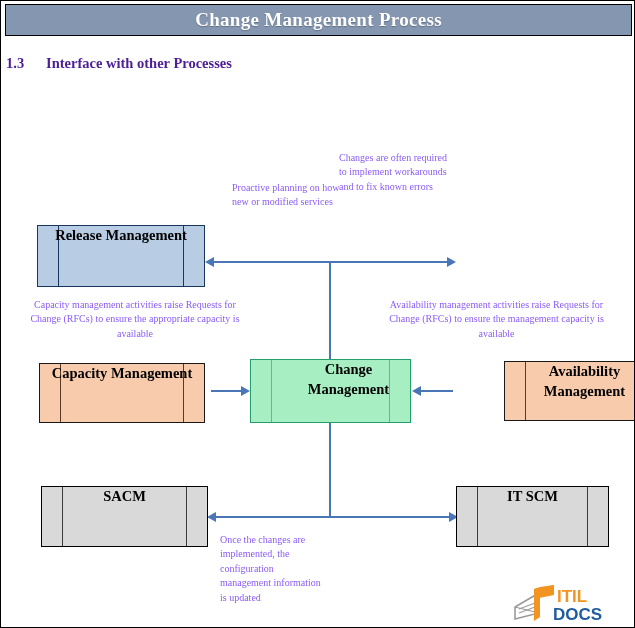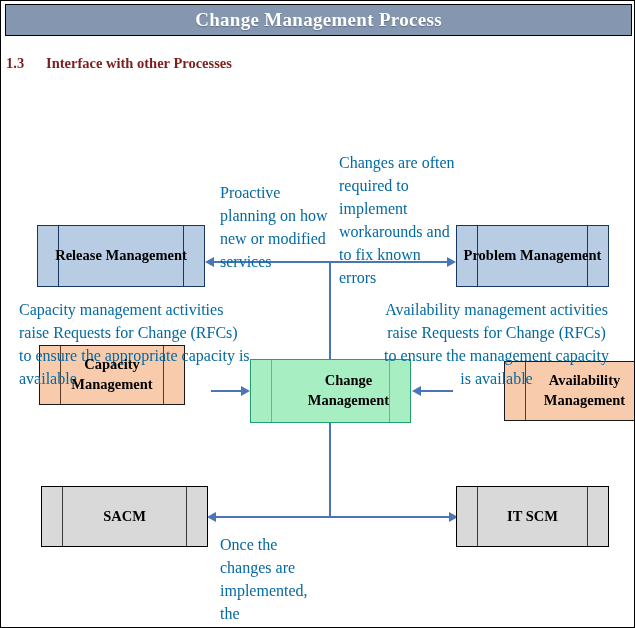--- a/index.html
+++ b/index.html
@@ -47,39 +47,38 @@
 
   
   #section-head {
     position: absolute;
     left: 5px;
     top: 54px;
     width: 620px;
     height: 20px;
     font-weight: bold;
     font-size: 14.5px;
-    color: #7f1d1d;
+    color: #4c1d95;
   }
   #section-num {
     position: absolute;
     left: 0px;
     top: 0px;
   }
   #section-title {
     position: absolute;
     left: 40px;
     top: 0px;
   }
 
   
   .pbox {
     position: absolute;
     box-sizing: border-box;
     display: flex;
-    align-items: center;
     justify-content: center;
     text-align: center;
     font-weight: bold;
     font-size: 14.5px;
     line-height: 1.35;
     color: #000000;
   }
   .pbox .bar-l, .pbox .bar-r {
     position: absolute;
     top: 0;
@@ -112,38 +111,38 @@
 
   .gray-box {
     background: #d9d9d9;
     border: 1px solid #000000;
   }
   .gray-box .bar-l, .gray-box .bar-r { border-left-color: #3a3a3a; }
 
   
   #box-release      { left: 36px;  top: 224px; width: 168px; height: 62px; }
   #box-problem      { left: 455px; top: 224px; width: 153px; height: 62px; }
-  #box-capacity     { left: 38px;  top: 344px; width: 146px; height: 60px; }
+  #box-capacity     { left: 38px;  top: 362px; width: 166px; height: 60px; }
   #box-change       { left: 249px; top: 358px; width: 161px; height: 64px; padding-left: 36px; }
   #box-availability { left: 455px; top: 360px; width: 161px; height: 60px; margin-left: 48px; }
   #box-sacm         { left: 40px;  top: 485px; width: 167px; height: 61px; }
   #box-itscm        { left: 455px; top: 485px; width: 153px; height: 61px; }
 
   
   .note {
     position: absolute;
     font-family: "Liberation Serif", "DejaVu Serif", serif;
-    font-size: 16px;
+    font-size: 10px;
     line-height: 1.44;
-    color: #0369a1;
+    color: #8b5cf6;
     white-space: pre-line;
   }
-  #note-proactive  { left: 219px; top: 180px; width: 108px; }
+  #note-proactive  { left: 231px; top: 180px; width: 108px; }
   #note-changes    { left: 338px; top: 150px; width: 118px; }
-  #note-capacity   { left: 18px;  top: 297px; width: 232px; text-align: left; }
+  #note-capacity   { left: 18px;  top: 297px; width: 232px; text-align: center; }
   #note-availability { left: 378px; top: 297px; width: 235px; text-align: center; }
   #note-sacm       { left: 219px; top: 532px; width: 104px; }
   #note-itscm      { left: 342px; top: 532px; width: 104px; }
 
   
   .conn {
     position: absolute;
     background: #4a76b8;
   }
   .h-line { height: 1.6px; }
@@ -225,26 +224,20 @@
   <div class="arrow arrow-left" id="arr-bot-left"></div>
   <div class="arrow arrow-right" id="arr-bot-right"></div>
 
   <div class="pbox blue-box" id="box-release">
     <span class="bar-l"></span>
     <span class="bar-r"></span>
     <span class="lbl">Release
 Management</span>
   </div>
 
-  <div class="pbox blue-box" id="box-problem">
-    <span class="bar-l"></span>
-    <span class="bar-r"></span>
-    <span class="lbl">Problem
-Management</span>
-  </div>
 
   <div class="pbox peach-box" id="box-capacity">
     <span class="bar-l"></span>
     <span class="bar-r"></span>
     <span class="lbl">Capacity
 Management</span>
   </div>
 
   <div class="pbox green-box" id="box-change">
     <span class="bar-l"></span>
@@ -271,14 +264,29 @@
     <span class="bar-r"></span>
     <span class="lbl">IT SCM</span>
   </div>
 
   <div class="note" id="note-proactive">Proactive planning on how new or modified services</div>
   <div class="note" id="note-changes">Changes are often required to implement workarounds and to fix known errors</div>
   <div class="note" id="note-capacity">Capacity management activities raise Requests for Change (RFCs) to ensure the appropriate capacity is available</div>
   <div class="note" id="note-availability">Availability management activities raise Requests for Change (RFCs) to ensure the management capacity is available</div>
   <div class="note" id="note-sacm">Once the changes are implemented, the configuration management information is updated</div>
 
+  <div id="logo">
+    <svg width="120" height="42" viewBox="0 0 120 42" xmlns="http://www.w3.org/2000/svg">
+      <g>
+        <path d="M6 24 L30 10 L30 30 L6 36 Z" fill="none" stroke="#9a9a9a" stroke-width="1.6"></path>
+        <path d="M6 24 L30 30" fill="none" stroke="#9a9a9a" stroke-width="1.2"></path>
+        <path d="M10 26 L26 20" fill="none" stroke="#9a9a9a" stroke-width="1.1"></path>
+        <path d="M10 30 L26 24" fill="none" stroke="#9a9a9a" stroke-width="1.1"></path>
+        <path d="M25 6 L45 2 L45 12 L25 16 Z" fill="#f29422"></path>
+        <path d="M25 6 L25 38 L31 34 L31 4 Z" fill="#f29422"></path>
+        <path d="M31 4 L45 2 L45 6 L31 8 Z" fill="#f29422"></path>
+      </g>
+      <text x="48" y="19" font-family="'Liberation Sans', sans-serif" font-size="17" font-weight="bold" fill="#f29422">ITIL</text>
+      <text x="44" y="37" font-family="'Liberation Sans', sans-serif" font-size="17" font-weight="bold" fill="#1f5c9e">DOCS</text>
+    </svg>
+  </div>
 
 </div>
 
 </body></html>

